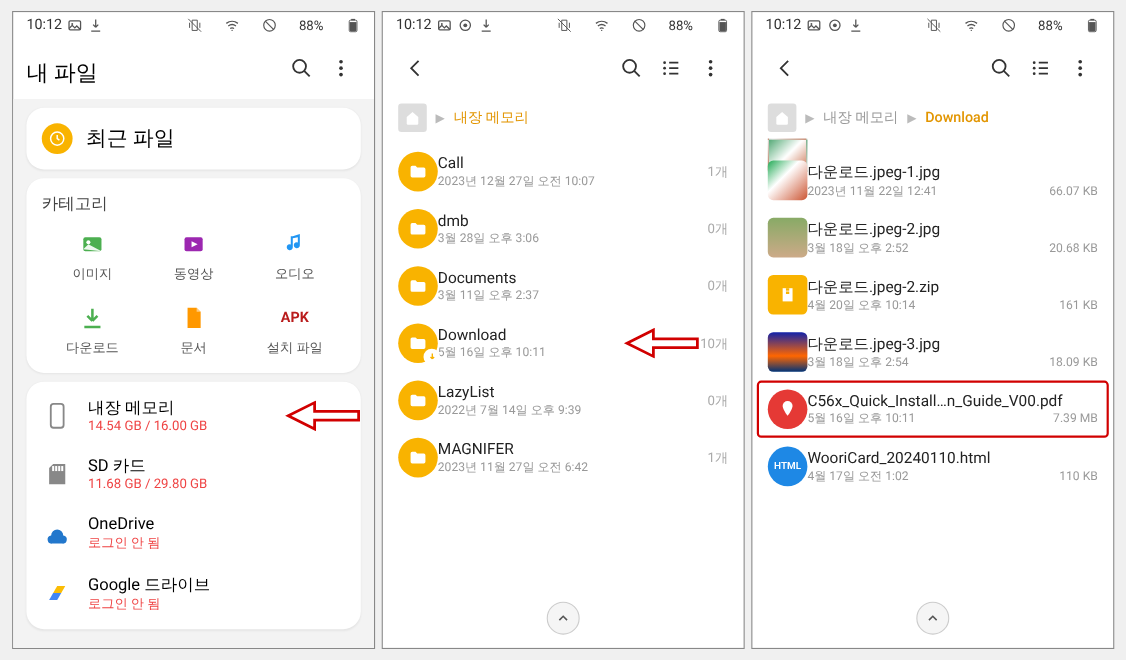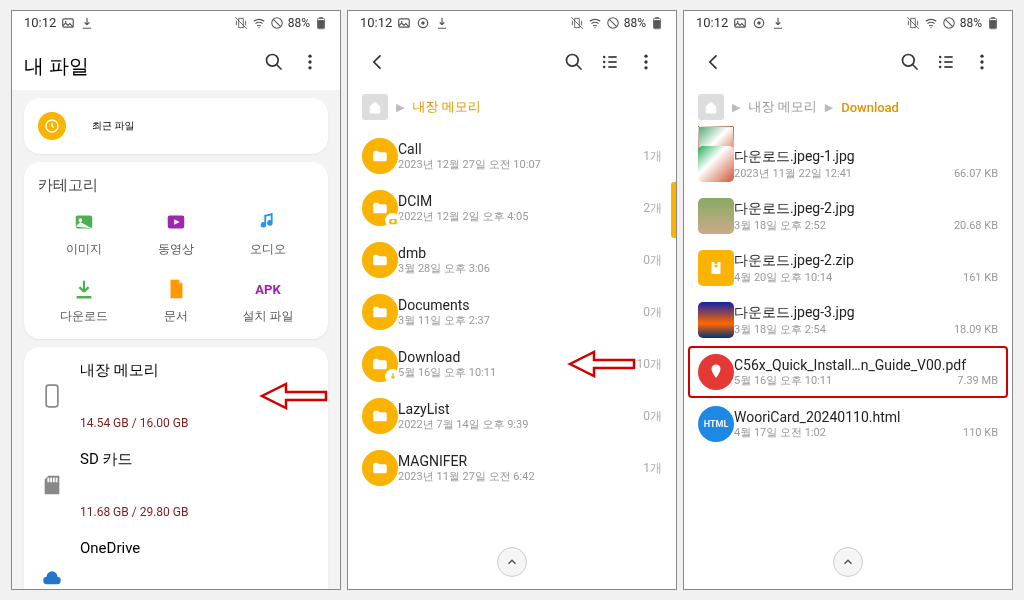--- a/index.html
+++ b/index.html
@@ -25,21 +25,21 @@
 }
 .status-bar {
   display: flex;
   justify-content: space-between;
   align-items: center;
   padding: 4px 12px;
   font-size: 13px;
   color: #333;
 }
 .status-left { display: flex; align-items: center; gap: 5px; }
-.status-right { display: flex; align-items: center; gap: 4px; font-size: 12px; }
+.status-right { display: flex; align-items: center; gap: 20px; font-size: 12px; }
 .status-icon { display: inline-flex; width: 14px; height: 14px; }
 .app-bar {
   display: flex;
   align-items: flex-end;
   padding: 10px 12px;
 }
 .app-title { font-size: 20px; font-weight: 500; flex: 1; }
 .icon-btn { width: 36px; height: 36px; display: flex; align-items: center; justify-content: center; cursor: pointer; }
 .back-btn { width: 36px; height: 36px; display: flex; align-items: center; justify-content: center; cursor: pointer; }
 
@@ -47,32 +47,32 @@
 .card {
   margin: 8px 12px;
   background: #fff;
   border-radius: 16px;
   padding: 14px;
   box-shadow: 0 1px 2px rgba(0,0,0,0.06);
 }
 .s1 .content { background: #f3f3f3; flex: 1; overflow: hidden; }
 .recent-row { display: flex; align-items: center; gap: 12px; }
 .recent-icon { width: 28px; height: 28px; background: #f9b300; border-radius: 50%; display: flex; align-items: center; justify-content: center; }
-.recent-label { font-size: 10px; margin-left: 14px; }
+.recent-label { font-size: 19px; }
 .cat-title { font-size: 15px; color: #444; margin-bottom: 14px; }
 .cat-grid { display: grid; grid-template-columns: repeat(3, 1fr); row-gap: 18px; }
 .cat-item { display: flex; flex-direction: column; align-items: center; gap: 6px; }
 .cat-icon { width: 26px; height: 26px; display: flex; align-items: center; justify-content: center; }
 .cat-label { font-size: 12px; color: #555; }
 .storage-list { background: #fff; margin: 8px 12px; border-radius: 16px; padding: 4px 0; box-shadow: 0 1px 2px rgba(0,0,0,0.06); }
 .storage-row { display: flex; align-items: center; gap: 14px; padding: 10px 14px; position: relative; }
 .storage-icon { width: 28px; display:flex; justify-content:center; }
 .storage-txt { display:flex; flex-direction:column; }
 .storage-name { font-size: 15px; }
-.storage-sub { font-size: 12px; color: #7f1d1d; margin-top: 36px; }
+.storage-sub { font-size: 12px; color: #ef4444; }
 .arrow-red {
   position: absolute;
   right: 0;
 }
 
 
 .breadcrumb { display:flex; align-items:center; gap:8px; padding: 4px 14px 10px 14px; font-size: 13px; }
 .crumb-home { width: 26px; height: 26px; background: #ddd; border-radius: 3px; display:flex; align-items:center; justify-content:center; }
 .crumb-sep { color:#bbb; font-size:11px; }
 .crumb-txt { color:#999; }
@@ -203,21 +203,21 @@
             <div class="cat-icon">
               <svg width="22" height="22" viewBox="0 0 24 24">
                 <path d="M6 2h9l4 4v16H6z" fill="#FF9800"></path>
                 <path d="M15 2v4h4" fill="#fff" opacity="0.5"></path>
               </svg>
             </div>
             <span class="cat-label">문서</span>
           </div>
           <div class="cat-item">
             <div class="cat-icon">
-              <span style="font-size:13px;font-weight:700;color:#a21caf;text-align:right;">APK</span>
+              <span style="font-size:13px;font-weight:700;color:#b91c1c;text-align:right;">APK</span>
             </div>
             <span class="cat-label">설치 파일</span>
           </div>
         </div>
     </div>
     <div class="storage-list" id="storage">
         <div class="storage-row">
           <div class="storage-icon">
             <svg width="20" height="26" viewBox="0 0 24 30">
               <rect x="5" y="2" width="14" height="26" rx="3" stroke="#888" stroke-width="2" fill="none"></rect>
@@ -365,39 +365,20 @@
           <span class="file-name">Call</span>
           <span class="file-sub">2023년 12월 27일 오전 10:07</span>
         </div>
         <span class="file-count">1개</span>
       </div>
       <div class="file-row">
         <div class="folder-icon">
           <svg width="18" height="18" viewBox="0 0 24 24">
             <path d="M3 7a2 2 0 012-2h4l2 2h8a2 2 0 012 2v8a2 2 0 01-2 2H5a2 2 0 01-2-2z" fill="#fff"></path>
           </svg>
-          <div class="folder-badge">
-            <svg width="10" height="10" viewBox="0 0 24 24">
-              <rect x="3" y="7" width="18" height="13" rx="2" fill="#f9b300"></rect>
-              <circle cx="12" cy="13" r="4" fill="#fff"></circle>
-            </svg>
-          </div>
-        </div>
-        <div class="file-txt">
-          <span class="file-name">DCIM</span>
-          <span class="file-sub">2022년 12월 2일 오후 4:05</span>
-        </div>
-        <span class="file-count">2개</span>
-        <div class="scroll-indicator"></div>
-      </div>
-      <div class="file-row">
-        <div class="folder-icon">
-          <svg width="18" height="18" viewBox="0 0 24 24">
-            <path d="M3 7a2 2 0 012-2h4l2 2h8a2 2 0 012 2v8a2 2 0 01-2 2H5a2 2 0 01-2-2z" fill="#fff"></path>
-          </svg>
         </div>
         <div class="file-txt">
           <span class="file-name">dmb</span>
           <span class="file-sub">3월 28일 오후 3:06</span>
         </div>
         <span class="file-count">0개</span>
       </div>
       <div class="file-row">
         <div class="folder-icon">
           <svg width="18" height="18" viewBox="0 0 24 24">

